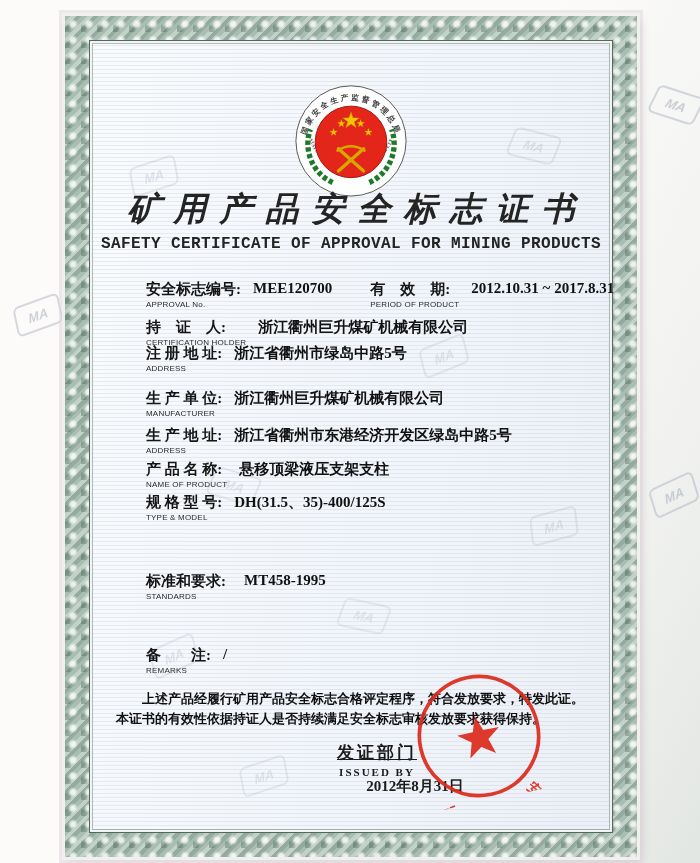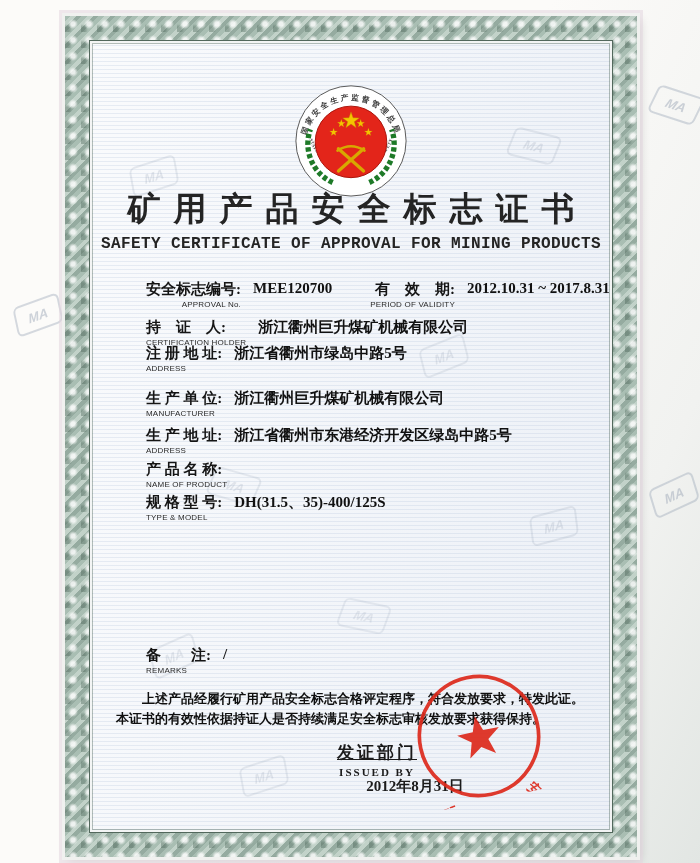--- a/index.html
+++ b/index.html
@@ -16,21 +16,21 @@
     background-size:16px 16px,16px 16px,auto;
     box-shadow:0 0 0 3px #f0f1ef, 0 0 0 6px rgba(228,215,224,.55), 3px 4px 10px rgba(0,0,0,.18);}
   .panel{position:absolute;inset:24px;background-color:#f0f3f8;
     background-image:
       repeating-linear-gradient(180deg, rgba(185,200,222,.30) 0 1px, rgba(255,255,255,0) 1px 4px),
       linear-gradient(100deg, rgba(255,255,255,.65), rgba(228,234,243,.35));
     border:1px solid #52685c;
     box-shadow:inset 0 0 0 2px rgba(255,255,255,.85), inset 0 0 0 3px rgba(92,112,102,.45);}
   .emblem{position:absolute;top:40px;left:50%;margin-left:-58px;width:116px;height:116px;}
   .title-zh{position:absolute;top:146px;left:0;width:100%;margin:0;text-align:center;
-    font-size:33px;font-weight:bold;letter-spacing:13px;text-indent:13px;color:#242424;}
+    font-size:33px;font-weight:bold;letter-spacing:13px;text-indent:13px;color:#242424;font-style:italic;}
   .title-en{position:absolute;top:194px;left:0;width:100%;margin:0;text-align:center;
     font-size:16px;font-weight:bold;letter-spacing:.4px;color:#242424;font-family:Liberation Mono, monospace;}
   .row{position:absolute;left:56px;white-space:nowrap;}
   .row .lab{display:inline-block;vertical-align:top;}
   .zh-label{font-size:15px;font-weight:bold;color:#151515;}
   .en-sub{font-size:8px;font-weight:normal;letter-spacing:.2px;color:#2a2a2a;margin-top:1px;
     font-family:"Liberation Sans","DejaVu Sans",sans-serif;}
   .val{display:inline-block;vertical-align:top;margin-left:8px;font-size:15px;font-weight:600;color:#111;}
   .pair{display:inline-block;vertical-align:top;}
   .pair+.pair{margin-left:34px;}
@@ -117,32 +117,32 @@
         </g>
         <g fill="none" stroke-width="5.5" stroke-dasharray="4.5 2.5" stroke="#1e7a28">
           <path d="M 41,105 A 44 44 0 0 1 18,50"></path>
           <path d="M 79,105 A 44 44 0 0 0 102,50"></path>
         </g>
       </svg>
 
       <h1 class="title-zh">矿用产品安全标志证书</h1>
       <h2 class="title-en">SAFETY CERTIFICATE OF APPROVAL FOR MINING PRODUCTS</h2>
 
-      <div class="row" style="top:239px;text-align:right;">
+      <div class="row" style="top:239px;">
         <div class="pair">
           <div class="lab">
             <span class="zh-label">安全标志编号:</span>
             <div class="en-sub">APPROVAL No.</div>
           </div>
           <span class="val">MEE120700</span>
         </div>
         <div class="pair">
           <div class="lab">
             <span class="zh-label">有　效　期:</span>
-            <div class="en-sub">PERIOD OF VALIDITY</div>
+            <div class="en-sub">PERIOD OF PRODUCT</div>
           </div>
           <span class="val">2012.10.31 ~ 2017.8.31</span>
         </div>
       </div>
 
       <div class="row" style="top:277px;">
         <div class="lab">
           <span class="zh-label">持　证　人:</span>
           <div class="en-sub">CERTIFICATION HOLDER</div>
         </div>
@@ -171,30 +171,38 @@
           <div class="en-sub">ADDRESS</div>
         </div>
         <span class="val">浙江省衢州市东港经济开发区绿岛中路5号</span>
       </div>
 
       <div class="row" style="top:419px;">
         <div class="lab">
           <span class="zh-label">产 品 名 称:</span>
           <div class="en-sub">NAME OF PRODUCT</div>
         </div>
+        <span class="val">悬移顶梁液压支架支柱</span>
       </div>
 
       <div class="row" style="top:452px;">
         <div class="lab">
           <span class="zh-label">规 格 型 号:</span>
           <div class="en-sub">TYPE &amp; MODEL</div>
         </div>
         <span class="val">DH(31.5、35)-400/125S</span>
       </div>
 
+      <div class="row" style="top:531px;">
+        <div class="lab">
+          <span class="zh-label">标准和要求:</span>
+          <div class="en-sub">STANDARDS</div>
+        </div>
+        <span class="val" style="margin-left:14px;">MT458-1995</span>
+      </div>
 
 
       <div class="row" style="top:605px;">
         <div class="lab">
           <span class="zh-label">备　　注:</span>
           <div class="en-sub">REMARKS</div>
         </div>
         <span class="val">/</span>
       </div>
 

